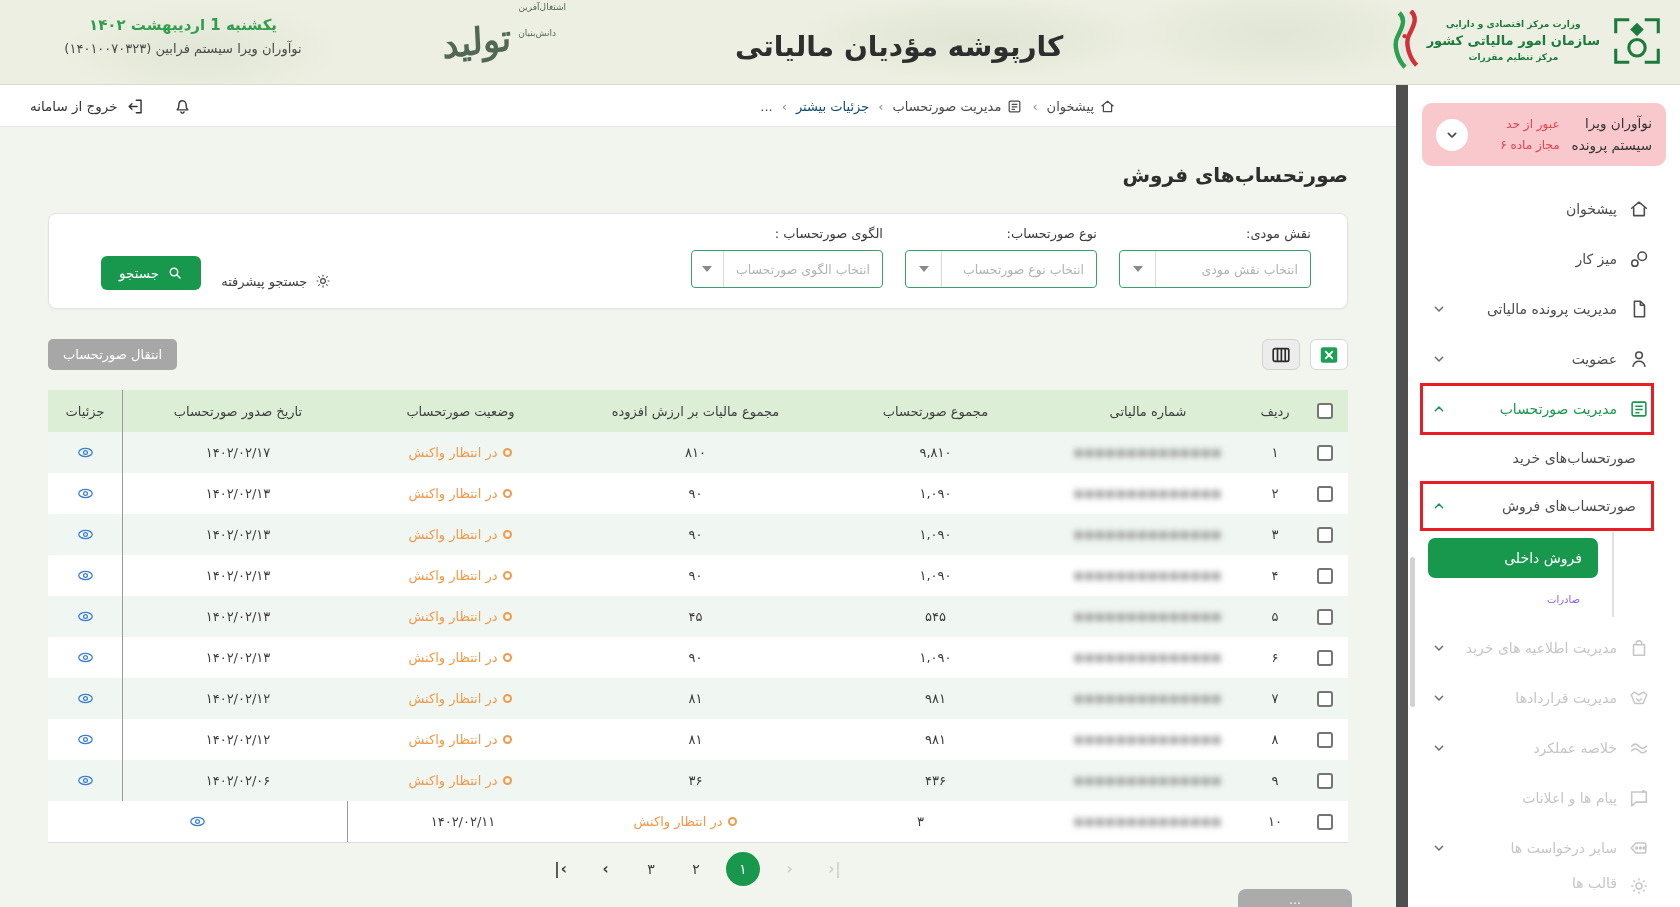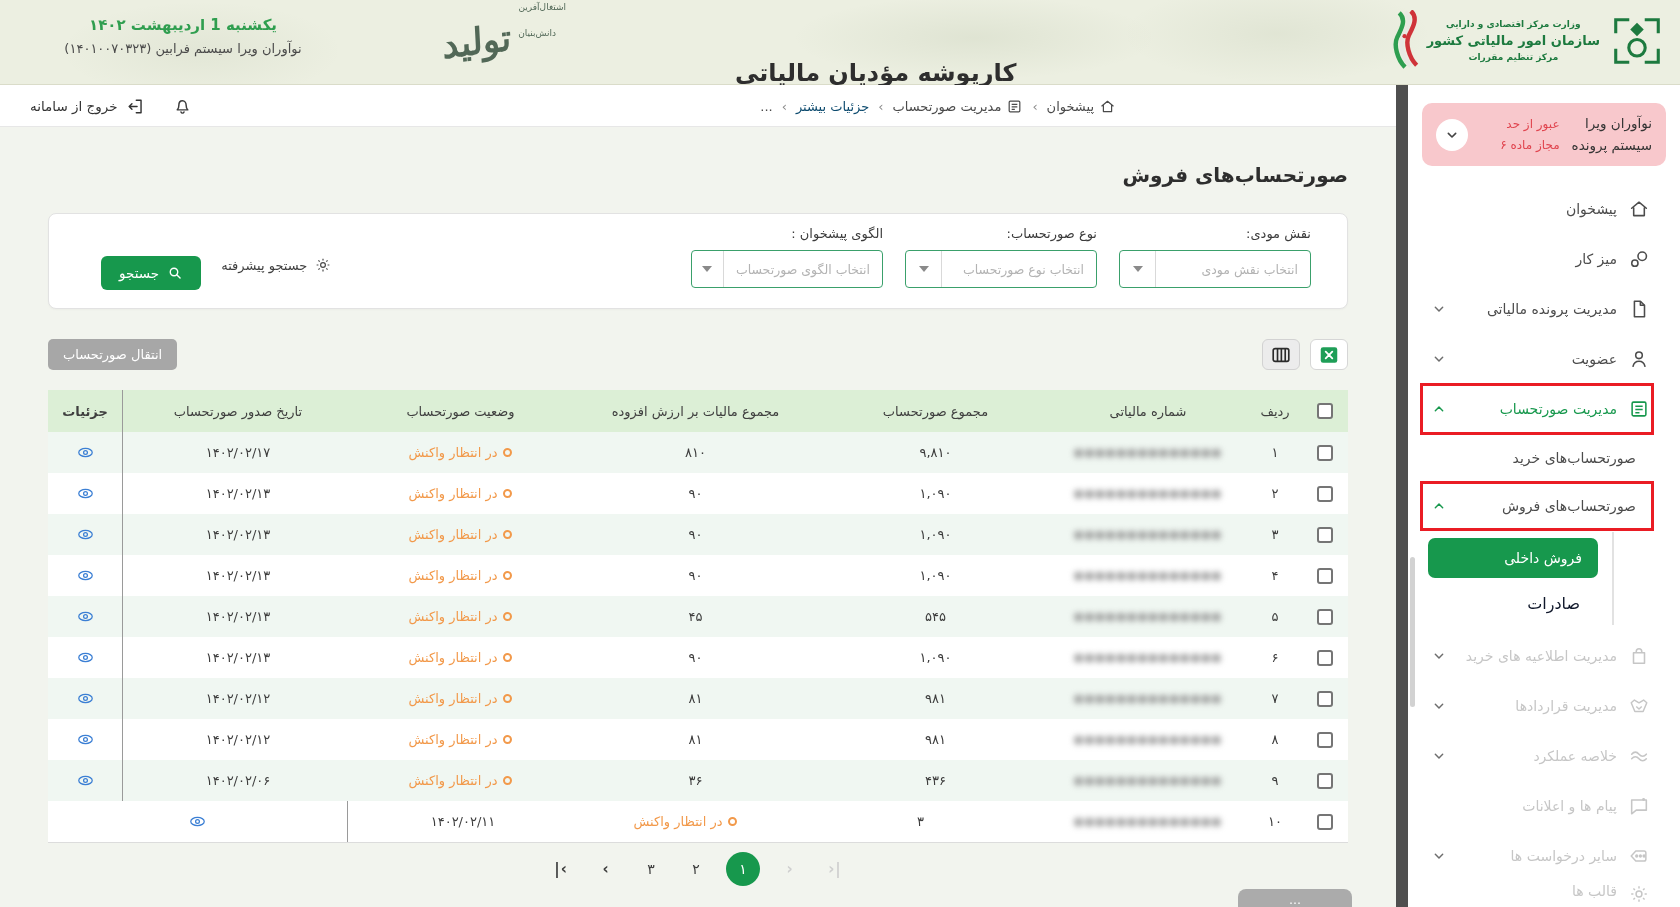--- a/index.html
+++ b/index.html
@@ -14,21 +14,21 @@
     background-image:radial-gradient(ellipse 260px 60px at 58% 45%,rgba(110,130,85,.10),transparent 70%),
                      radial-gradient(ellipse 200px 70px at 12% 60%,rgba(110,130,85,.08),transparent 70%),
                      radial-gradient(ellipse 220px 70px at 76% 40%,rgba(110,130,85,.09),transparent 70%);}
   .date-block{position:absolute;left:18px;top:16px;width:330px;text-align:center;}
   .date-line{color:#2f9e4f;font-weight:bold;font-size:15px;}
   .company-line{color:#4a4a4a;font-size:13px;margin-top:7px;}
   .slogan{position:absolute;left:440px;top:2px;width:130px;height:80px;color:#3d5645;opacity:.88;}
   .slogan .sm{position:absolute;font-size:9px;right:4px;}
   .slogan .sm2{top:26px;right:14px;}
   .slogan .big{position:absolute;top:18px;left:2px;font-family:"DejaVu Serif",serif;font-size:36px;font-weight:bold;transform:rotate(-7deg) skewX(-4deg);}
-  .app-title{position:absolute;left:735px;top:30px;font-size:24px;font-weight:bold;color:#2e2e2e;margin-top:29px;}
+  .app-title{position:absolute;left:735px;top:30px;font-size:28px;font-weight:bold;color:#2e2e2e;}
   .org-block{position:absolute;right:14px;top:10px;display:flex;align-items:center;gap:8px;}
   .org-emblem{width:58px;height:58px;}
   .org-text{text-align:center;color:#1d7a3f;line-height:1.5;}
   .org-l1,.org-l3{font-size:9px;font-weight:bold;}
   .org-l2{font-size:13px;font-weight:bold;}
   .org-flag{width:26px;height:62px;}
 
   
   .topbar{position:absolute;top:85px;left:0;width:1396px;height:42px;background:#fff;border-bottom:1px solid #e7e7e7;}
   .logout{position:absolute;left:30px;top:0;height:42px;display:flex;align-items:center;gap:8px;font-size:13.5px;color:#333;cursor:pointer;}
@@ -53,36 +53,36 @@
   .side-item{position:relative;height:50px;display:flex;align-items:center;gap:11px;padding:0 30px 0 20px;font-size:14px;color:#4c4c4c;cursor:pointer;}
   .side-item .ic{width:22px;height:22px;flex:0 0 22px;}
   .side-item .chev{margin-inline-start:auto;width:16px;height:16px;color:#6d6d6d;}
   .side-item.active{color:#17984d;}
   .side-item.active .chev,.side-item.lvl1 .chev{color:#17984d;}
   .side-item.disabled{color:#c6c6c6;cursor:default;}
   .side-item.lvl1{padding-right:44px;height:48px;}
   .side-item.annotated::after{content:"";position:absolute;top:-1px;bottom:-1px;right:26px;left:12px;border:3px solid #ea1c24;pointer-events:none;}
   .lvl2wrap{margin:2px 66px 6px 0;border-right:2px solid #e2e2e2;padding:6px 14px 6px 0;display:flex;flex-direction:column;gap:10px;}
   .lvl2-btn{width:170px;background:#17984d;color:#fff;border:none;border-radius:7px;font-size:14px;text-align:right;padding:12px 16px;cursor:pointer;font-family:inherit;}
-  .lvl2-item{font-size:16px;color:#0f172a;padding:6px 18px 6px 0;cursor:pointer;}
+  .lvl2-item{font-size:10px;color:#8b5cf6;padding:6px 18px 6px 0;cursor:pointer;}
   .side-item.cut{height:30px;align-items:flex-start;padding-top:2px;}
 
   
   .content{position:absolute;top:127px;left:0;right:284px;bottom:0;padding:0 48px;}
   .page-title{margin-top:36px;text-align:right;font-size:20px;font-weight:bold;color:#2e2e2e;}
 
   .filter-card{position:relative;margin-top:26px;height:96px;background:#fff;border:1px solid #e2e2e2;border-radius:8px;box-shadow:0 1px 2px rgba(0,0,0,.03);}
   .fields{position:absolute;top:12px;right:36px;display:flex;gap:22px;}
   .field{display:flex;flex-direction:column;gap:9px;align-items:flex-start;}
   .field-label{font-size:13px;color:#3b3b3b;}
   .select-box{width:192px;height:38px;border:1px solid #3aa06b;border-radius:4px;background:#fff;display:flex;align-items:center;cursor:pointer;}
   .select-ph{flex:1;font-size:12.5px;color:#b3b3b3;padding:0 12px;white-space:nowrap;}
   .select-chev{width:36px;height:100%;border-right:1px solid #d9d9d9;display:flex;align-items:center;justify-content:center;}
   .select-chev i{width:0;height:0;border-left:5px solid transparent;border-right:5px solid transparent;border-top:6px solid #8a8a8a;}
-  .filter-actions{position:absolute;left:36px;bottom:18px;display:flex;align-items:flex-start;gap:20px;flex-direction:row-reverse;padding-left:16px;}
+  .filter-actions{position:absolute;left:36px;bottom:18px;display:flex;align-items:flex-end;gap:20px;flex-direction:row-reverse;padding-left:16px;}
   .adv-search{display:flex;align-items:center;gap:7px;font-size:13px;color:#3f3f3f;cursor:pointer;}
   .adv-search .ic{width:18px;height:18px;color:#4a4a4a;}
   .search-btn{display:flex;align-items:center;gap:8px;background:#17984d;color:#fff;border:none;border-radius:6px;padding:9px 18px;font-size:13.5px;cursor:pointer;font-family:inherit;}
   .search-btn .ic{width:16px;height:16px;color:#fff;}
 
   .toolbar{margin-top:30px;display:flex;align-items:center;justify-content:space-between;}
   .icon-btns{display:flex;align-items:center;gap:10px;}
   .tool-icon{width:38px;height:31px;border-radius:6px;display:flex;align-items:center;justify-content:center;cursor:pointer;}
   .btn-excel{background:#fff;border:1px solid #d6d6d6;}
   .btn-excel svg{width:22px;height:22px;}
@@ -90,21 +90,21 @@
   .btn-columns svg{width:22px;height:22px;}
   .transfer-btn{background:#a7a7a7;color:#fff;border:none;border-radius:5px;padding:8px 15px;font-size:13px;cursor:pointer;font-family:inherit;}
 
   .table{margin-top:20px;border-bottom:1px solid #dcdcdc;}
   .thead{display:flex;height:42px;align-items:center;background:#dcefd6;font-size:13px;color:#3f3f3f;}
   .trow{display:flex;height:41px;align-items:center;font-size:13px;background:#fff;}
   .trow:nth-child(even){background:#f0f7f2;}
   .cell{display:flex;align-items:center;justify-content:center;text-align:center;height:100%;}
   .c-check{width:46px;}  .c-row{width:54px;}  .c-tax{width:200px;}
   .c-total{width:225px;} .c-vat{width:255px;} .c-status{width:215px;}
-  .c-date{width:230px;}  .c-det{flex:1;border-right:1px solid #9a9a9a;font-weight:bold;}
+  .c-date{width:230px;}  .c-det{flex:1;border-right:1px solid #9a9a9a;}
   .thead .c-det{border-right:1px solid #9a9a9a;}
   .chk{appearance:none;width:16px;height:16px;border:2px solid #757575;border-radius:3px;background:#fff;cursor:pointer;}
   .masked{filter:blur(3px);color:#8f8f8f;font-size:11px;letter-spacing:1px;overflow:hidden;white-space:nowrap;}
   .status{color:#f2994a;display:flex;align-items:center;gap:6px;}
   .status i{width:9px;height:9px;border:2px solid #f2994a;border-radius:50%;flex:0 0 9px;}
   .eye{width:19px;height:19px;color:#3b7fd4;cursor:pointer;}
 
   .pagination{margin-top:9px;display:flex;align-items:center;justify-content:center;gap:15px;}
   .pg{min-width:30px;height:30px;display:flex;align-items:center;justify-content:center;border-radius:50%;font-size:14px;color:#3c3c3c;cursor:pointer;}
   .pg .g{direction:ltr;letter-spacing:1px;}
@@ -390,21 +390,21 @@
         <div class="field">
           <div class="field-label">نوع صورتحساب:</div>
           <div class="select-box">
             <span class="select-ph">انتخاب نوع صورتحساب</span>
             <span class="select-chev">
               <i></i>
             </span>
           </div>
         </div>
         <div class="field">
-          <div class="field-label">الگوی پیشخوان :</div>
+          <div class="field-label">الگوی صورتحساب :</div>
           <div class="select-box">
             <span class="select-ph">انتخاب الگوی صورتحساب</span>
             <span class="select-chev">
               <i></i>
             </span>
           </div>
         </div>
       </div>
     <div class="filter-actions">
       <button class="search-btn">

